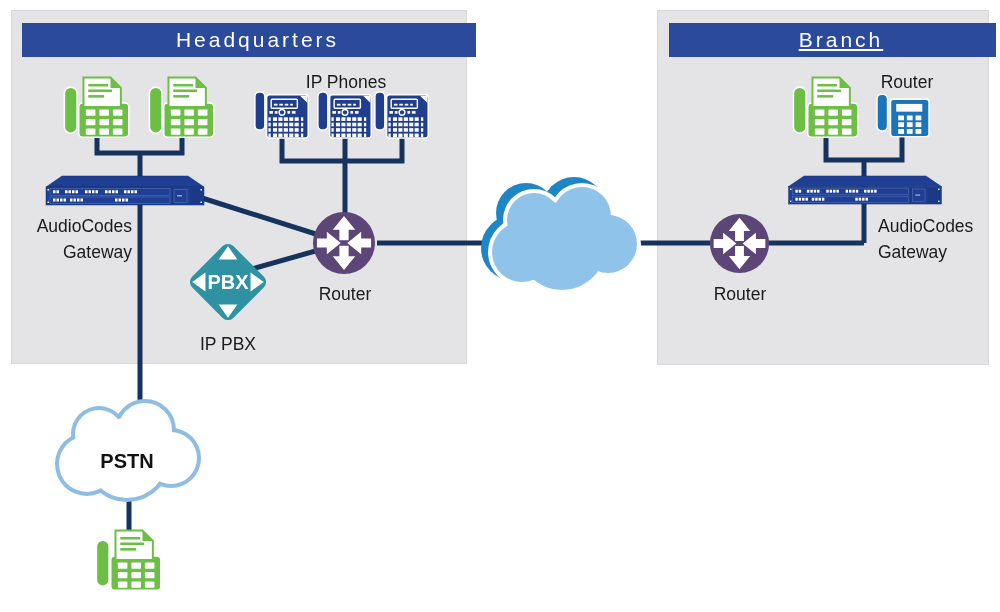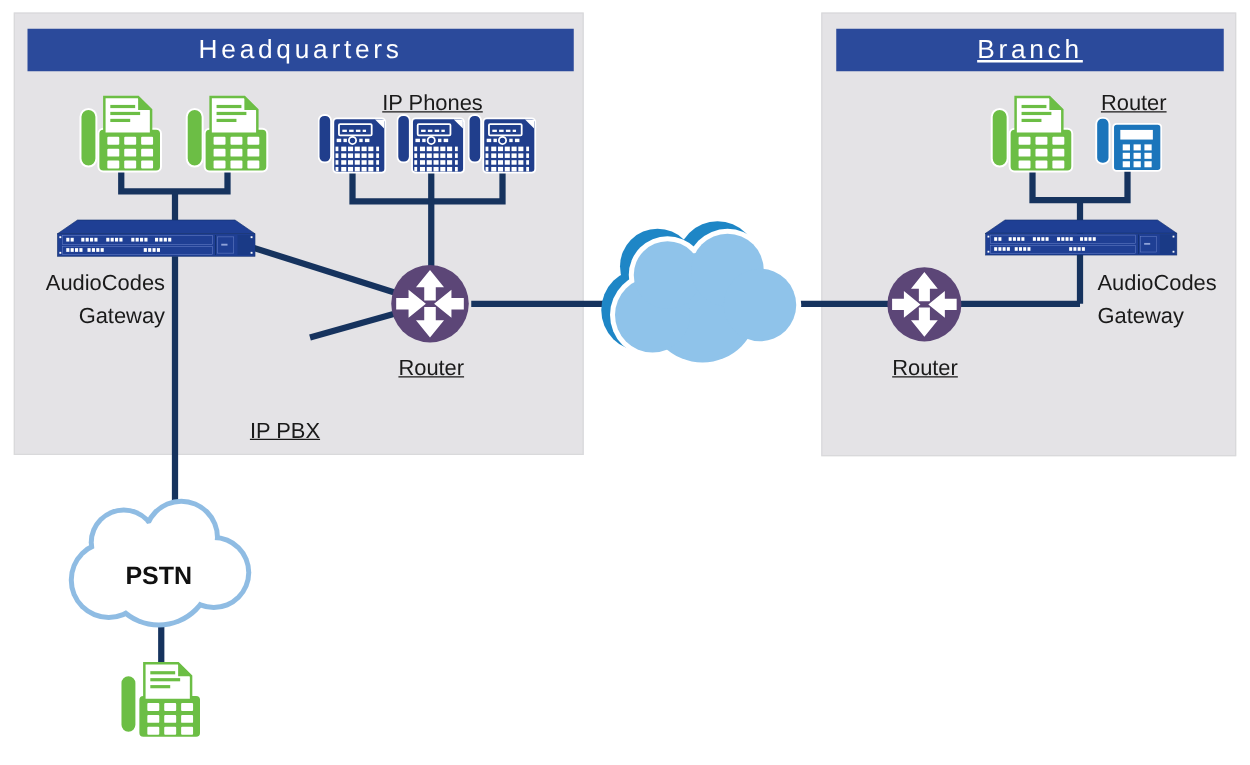--- a/index.html
+++ b/index.html
@@ -2,27 +2,27 @@
 <html style="--header_blue: #2B4A9B; --site_bg: #E4E3E6; --line_navy: #16335E; --phone_green: #6CBE45; --ipphone_navy: #203E8C; --gateway_navy: #1F3F94; --phone_blue: #1B75BB; --router_purple: #5C4677; --pbx_teal: #2E92A3; --wan_fill: #8FC3EA; --wan_accent: #1E86C6; --pstn_border: #8FBCE3; --label_text: #1A1A1A; --white: #FFFFFF;"><head>
 <meta charset="utf-8">
 <style>
   html,body{margin:0;padding:0;background:#fff;}
   .canvas{
     position:relative;width:1000px;height:612px;overflow:hidden;background:#fff;
     font-family:"Liberation Sans","DejaVu Sans",sans-serif;color:var(--label_text,#1a1a1a);
   }
   .site-box{position:absolute;background:var(--site_bg,#E4E3E6);border:1px solid #d9d9db;box-sizing:border-box;z-index:0;}
   .site-header{position:absolute;background:var(--header_blue,#2B4A9B);color:var(--white,#fff);
-    display:flex;align-items:center;justify-content:center;font-size:21px;letter-spacing:3px;}
+    display:flex;align-items:center;justify-content:center;font-size:21px;letter-spacing:3px;padding-left:17px;}
   .wires{position:absolute;left:0;top:0;z-index:1;pointer-events:none;}
   .wire{stroke:var(--line_navy,#16335E);stroke-width:5;fill:none;}
   .node{position:absolute;z-index:2;}
   .node svg{display:block;width:100%;height:100%;}
   .lbl{position:absolute;z-index:2;font-size:17.5px;line-height:25px;}
-  .lbl.center{text-align:center;text-decoration:underline;}
+  .lbl.center{text-align:center;}
   .lbl.right{text-align:right;}
   .lbl span{display:block;}
   .cloud-text{position:absolute;left:0;right:0;text-align:center;z-index:3;font-weight:bold;}
   .wan-text{top:42px;color:var(--white,#fff);font-weight:bold;font-size:19px;line-height:27px;}
   .pstn-text{top:54px;color:#111;font-size:20px;line-height:22px;}
   .pbx-text{position:absolute;inset:0;display:flex;align-items:center;justify-content:center;
     color:var(--white,#fff);font-weight:bold;font-size:20px;z-index:3;}
   
   .f-green{fill:var(--phone_green,#6CBE45);}
   .f-navy{fill:var(--ipphone_navy,#203E8C);}
@@ -238,20 +238,30 @@
   <div class="node" style="left:45px;top:175px;width:160px;height:31px;">
     <svg viewBox="0 0 320 62">
         <use href="#sym-gateway"></use>
       </svg>
   </div>
   <div class="lbl right" style="left:12px;top:213px;width:120px;line-height:26px;">
     <span>AudioCodes</span>
     <span>Gateway</span>
   </div>
 
+  <div class="node" style="left:181px;top:235px;width:94px;height:94px;">
+    <svg viewBox="0 0 100 100">
+      <rect x="19" y="19" width="62" height="62" rx="8" transform="rotate(45 50 50)" class="f-teal"></rect>
+      <polygon points="50,12 40,26 60,26" class="f-white"></polygon>
+      <polygon points="50,88 40,74 60,74" class="f-white"></polygon>
+      <polygon points="12,50 26,40 26,60" class="f-white"></polygon>
+      <polygon points="88,50 74,40 74,60" class="f-white"></polygon>
+    </svg>
+    <div class="pbx-text">PBX</div>
+  </div>
   <div class="lbl center" style="left:189px;top:332px;width:78px;">
     <span>IP PBX</span>
   </div>
 
   <div class="node" style="left:311px;top:210px;width:66px;height:66px;">
     <svg viewBox="0 0 100 100">
         <use href="#sym-router"></use>
       </svg>
   </div>
   <div class="lbl center" style="left:309px;top:282px;width:72px;">

